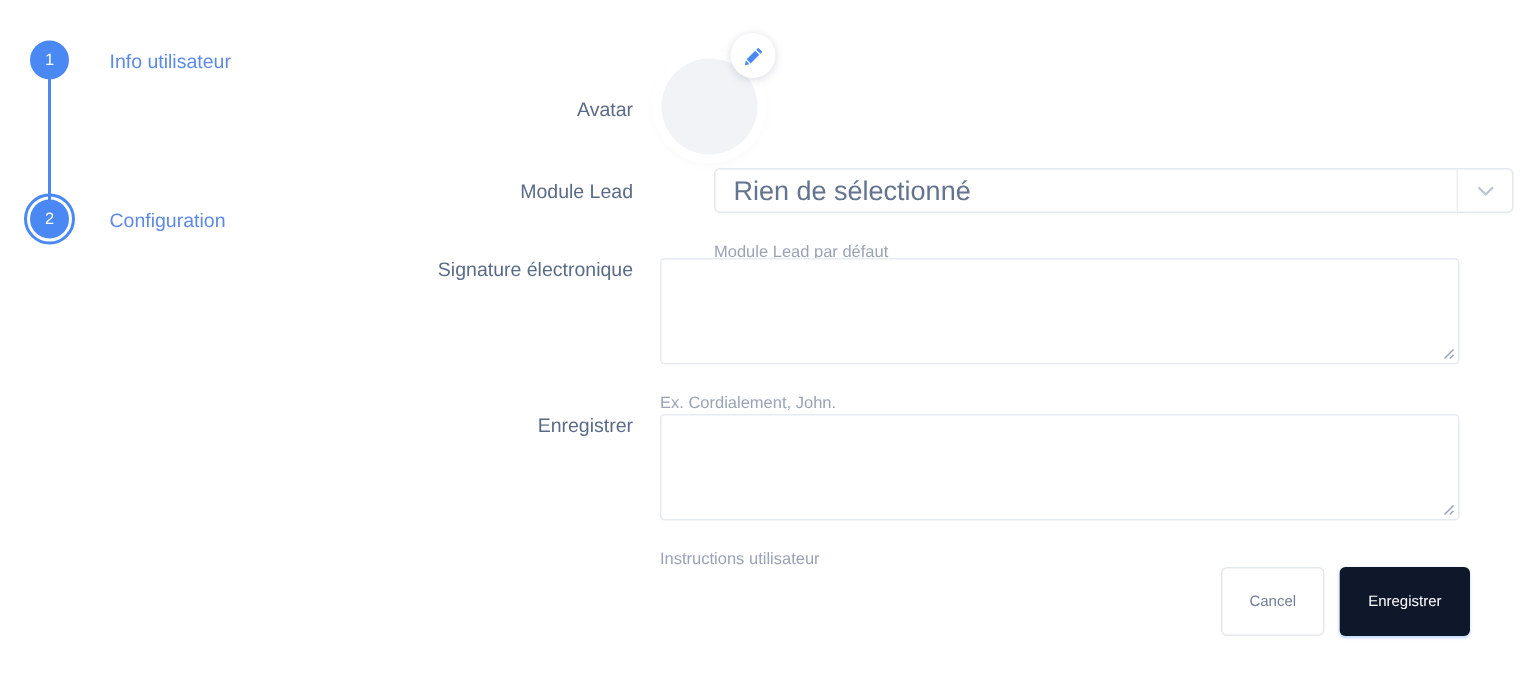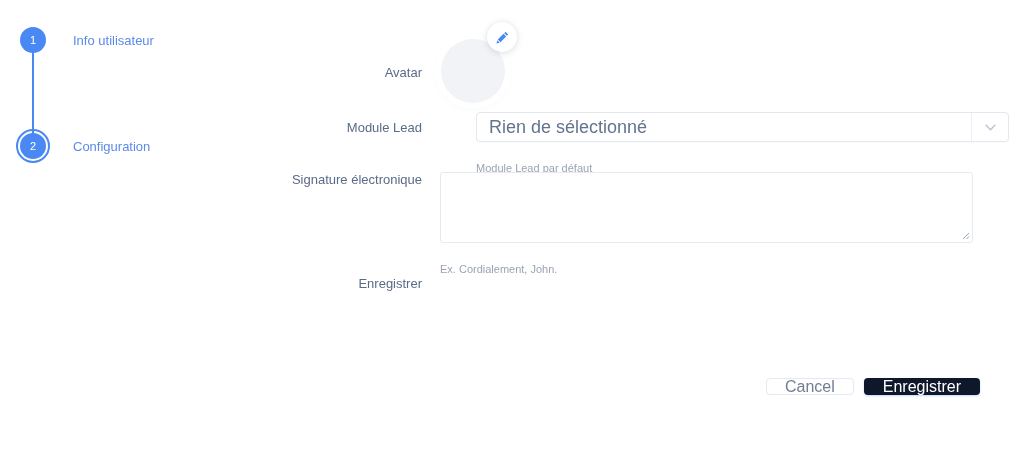--- a/index.html
+++ b/index.html
@@ -197,23 +197,23 @@
     height: 12px;
   }
 
   
   #row-actions {
     top: 378px;
     justify-content: flex-end;
     padding-right: 44px;
   }
   .btn {
-    height: 17px;
+    height: 46px;
     border-radius: 4px;
-    font-size: 16px;
+    font-size: 10px;
     font-family: "Liberation Sans", sans-serif;
     display: inline-flex;
     align-items: center;
     justify-content: center;
     cursor: pointer;
     border: 1px solid transparent;
   }
   #cancel-button {
     background: #ffffff;
     border-color: #e4e8ef;
@@ -296,20 +296,30 @@
             <path d="M11 5L5 11M11 8.5L8.5 11" stroke="#9aa3b5" stroke-width="1"></path>
           </svg>
         </span>
       </div>
       <div class="helper">Ex. Cordialement, John.</div>
     </div>
   </div>
 
   <div class="row" id="row-instructions">
     <div class="row-label">Enregistrer</div>
+    <div class="row-field">
+      <div class="textarea-box" id="ta-instructions">
+        <span class="resize-grip">
+          <svg width="12" height="12" viewBox="0 0 12 12">
+            <path d="M11 5L5 11M11 8.5L8.5 11" stroke="#9aa3b5" stroke-width="1"></path>
+          </svg>
+        </span>
+      </div>
+      <div class="helper">Instructions utilisateur</div>
+    </div>
   </div>
 
   <div class="row" id="row-actions">
     <div class="btn" id="cancel-button">Cancel</div>
     <div class="btn" id="save-button">Enregistrer</div>
   </div>
 
 </div>
 
 </body></html>

